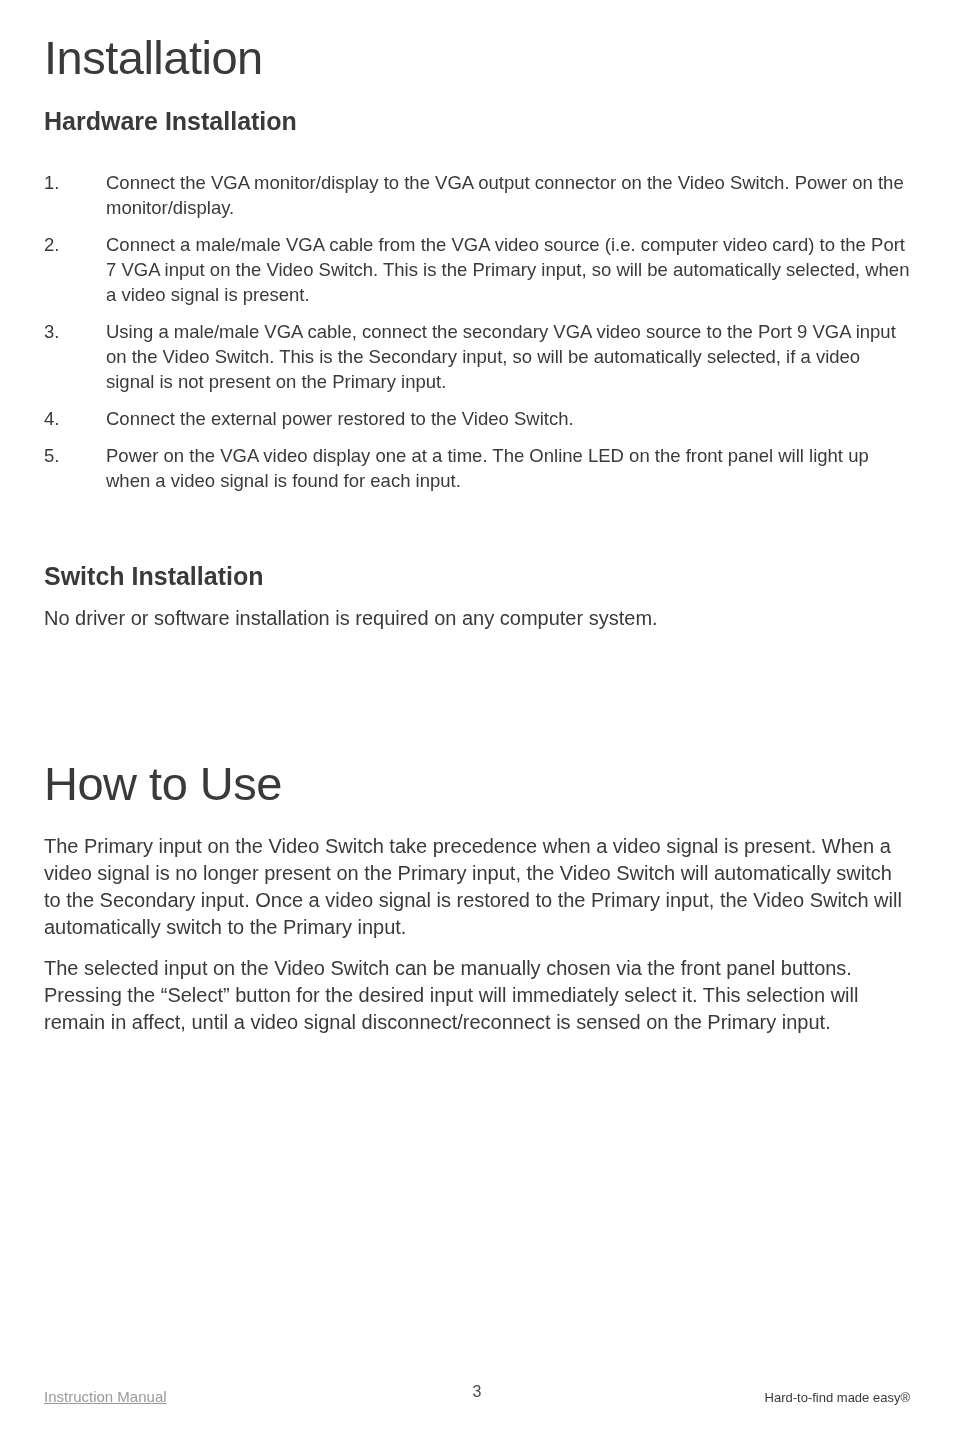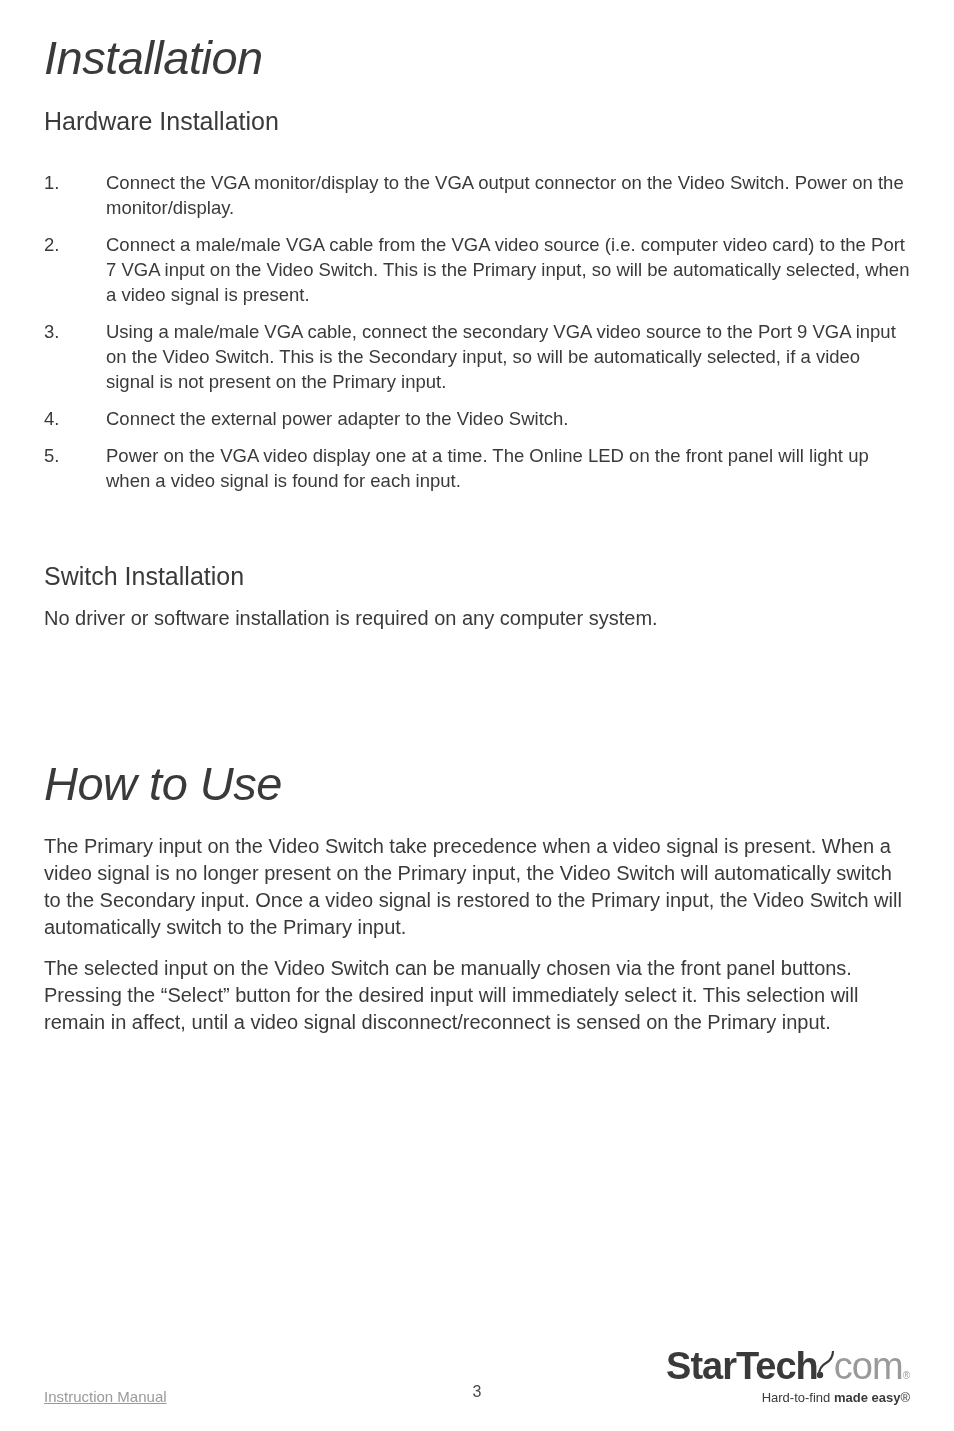--- a/index.html
+++ b/index.html
@@ -15,25 +15,24 @@
     color: #4a4a4a;
     position: relative;
     padding: 30px 44px 0 44px;
   }
   h1 {
     font-size: 47px;
     font-weight: 400;
     color: #3a3a3a;
     margin-bottom: 22px;
     letter-spacing: -0.5px;
-    font-style: italic;
   }
   h2 {
     font-size: 25px;
-    font-weight: 400;
+    font-weight: 700;
     color: #3a3a3a;
     margin-bottom: 14px;
   }
   ol {
     list-style: none;
     counter-reset: item;
     margin-bottom: 30px;
     margin-top: 35px;
   }
   ol li {
@@ -113,66 +112,57 @@
     font-size: 10px;
     color: #9a9a9a;
     vertical-align: super;
   }
   .tagline {
     font-size: 13px;
     color: #3a3a3a;
     margin-top: 2px;
   }
   .tagline .bold {
-    font-weight: 700;
+    font-weight: 400;
   }
   .logo-icon {
     display: inline-block;
     vertical-align: baseline;
     margin: 0 -2px;
   }
 </style>
 </head>
 <body>
 
 <h1>Installation</h1>
 
 <h2>Hardware Installation</h2>
 
 <ol>
   <li>Connect the VGA monitor/display to the VGA output connector on the Video Switch.  Power on the monitor/display.</li>
   <li>Connect a male/male VGA cable from the VGA video source (i.e. computer video card) to the Port 7 VGA input on the Video Switch.  This is the Primary input, so will be automatically selected, when a video signal is present.</li>
   <li>Using a male/male VGA cable, connect the secondary VGA video source to the Port 9 VGA input on the Video Switch.  This is the Secondary input, so will be automatically selected, if a video signal is not present on the Primary input.</li>
-  <li>Connect the external power adapter to the Video Switch.</li>
+  <li>Connect the external power restored to the Video Switch.</li>
   <li>Power on the VGA video display one at a time.  The Online LED on the front panel will light up when a video signal is found for each input.</li>
 </ol>
 
 <div class="section-gap"></div>
 
 <h2>Switch Installation</h2>
 <p>No driver or software installation is required on any computer system.</p>
 
 <div class="big-gap"></div>
 
 <h1>How to Use</h1>
 <p>The Primary input on the Video Switch take precedence when a video signal is present.  When a video signal is no longer present on the Primary input, the Video Switch will automatically switch to the Secondary input.  Once a video signal is restored to the Primary input, the Video Switch will automatically switch to the Primary input.</p>
 <p>The selected input on the Video Switch can be manually chosen via the front panel buttons.  Pressing the “Select” button for the desired input will immediately select it. This selection will remain in affect, until a video signal disconnect/reconnect is sensed on the Primary input.</p>
 
 <div class="footer">
   <div class="footer-left">Instruction Manual</div>
   <div class="footer-center">3</div>
   <div class="footer-right">
     <div class="logo">
-      <div class="logo-main">
-        <span class="logo-bold">StarTech</span>
-          <span class="logo-icon"><svg width="20" height="30" viewBox="0 0 20 30">
-              <path d="M 3 26 Q 3 18 10 14 Q 17 10 17 2" stroke="#3a3a3a" stroke-width="2.2" fill="none"></path>
-              <circle cx="4" cy="26" r="3.2" fill="#3a3a3a"></circle>
-            </svg></span>
-          <span class="logo-light">com</span>
-          <span class="logo-r">®</span>
-      </div>
       <div class="tagline">
         <span>Hard-to-find </span><span class="bold">made easy</span><span>®</span>
       </div>
     </div>
   </div>
 </div>
 
 </body></html>

